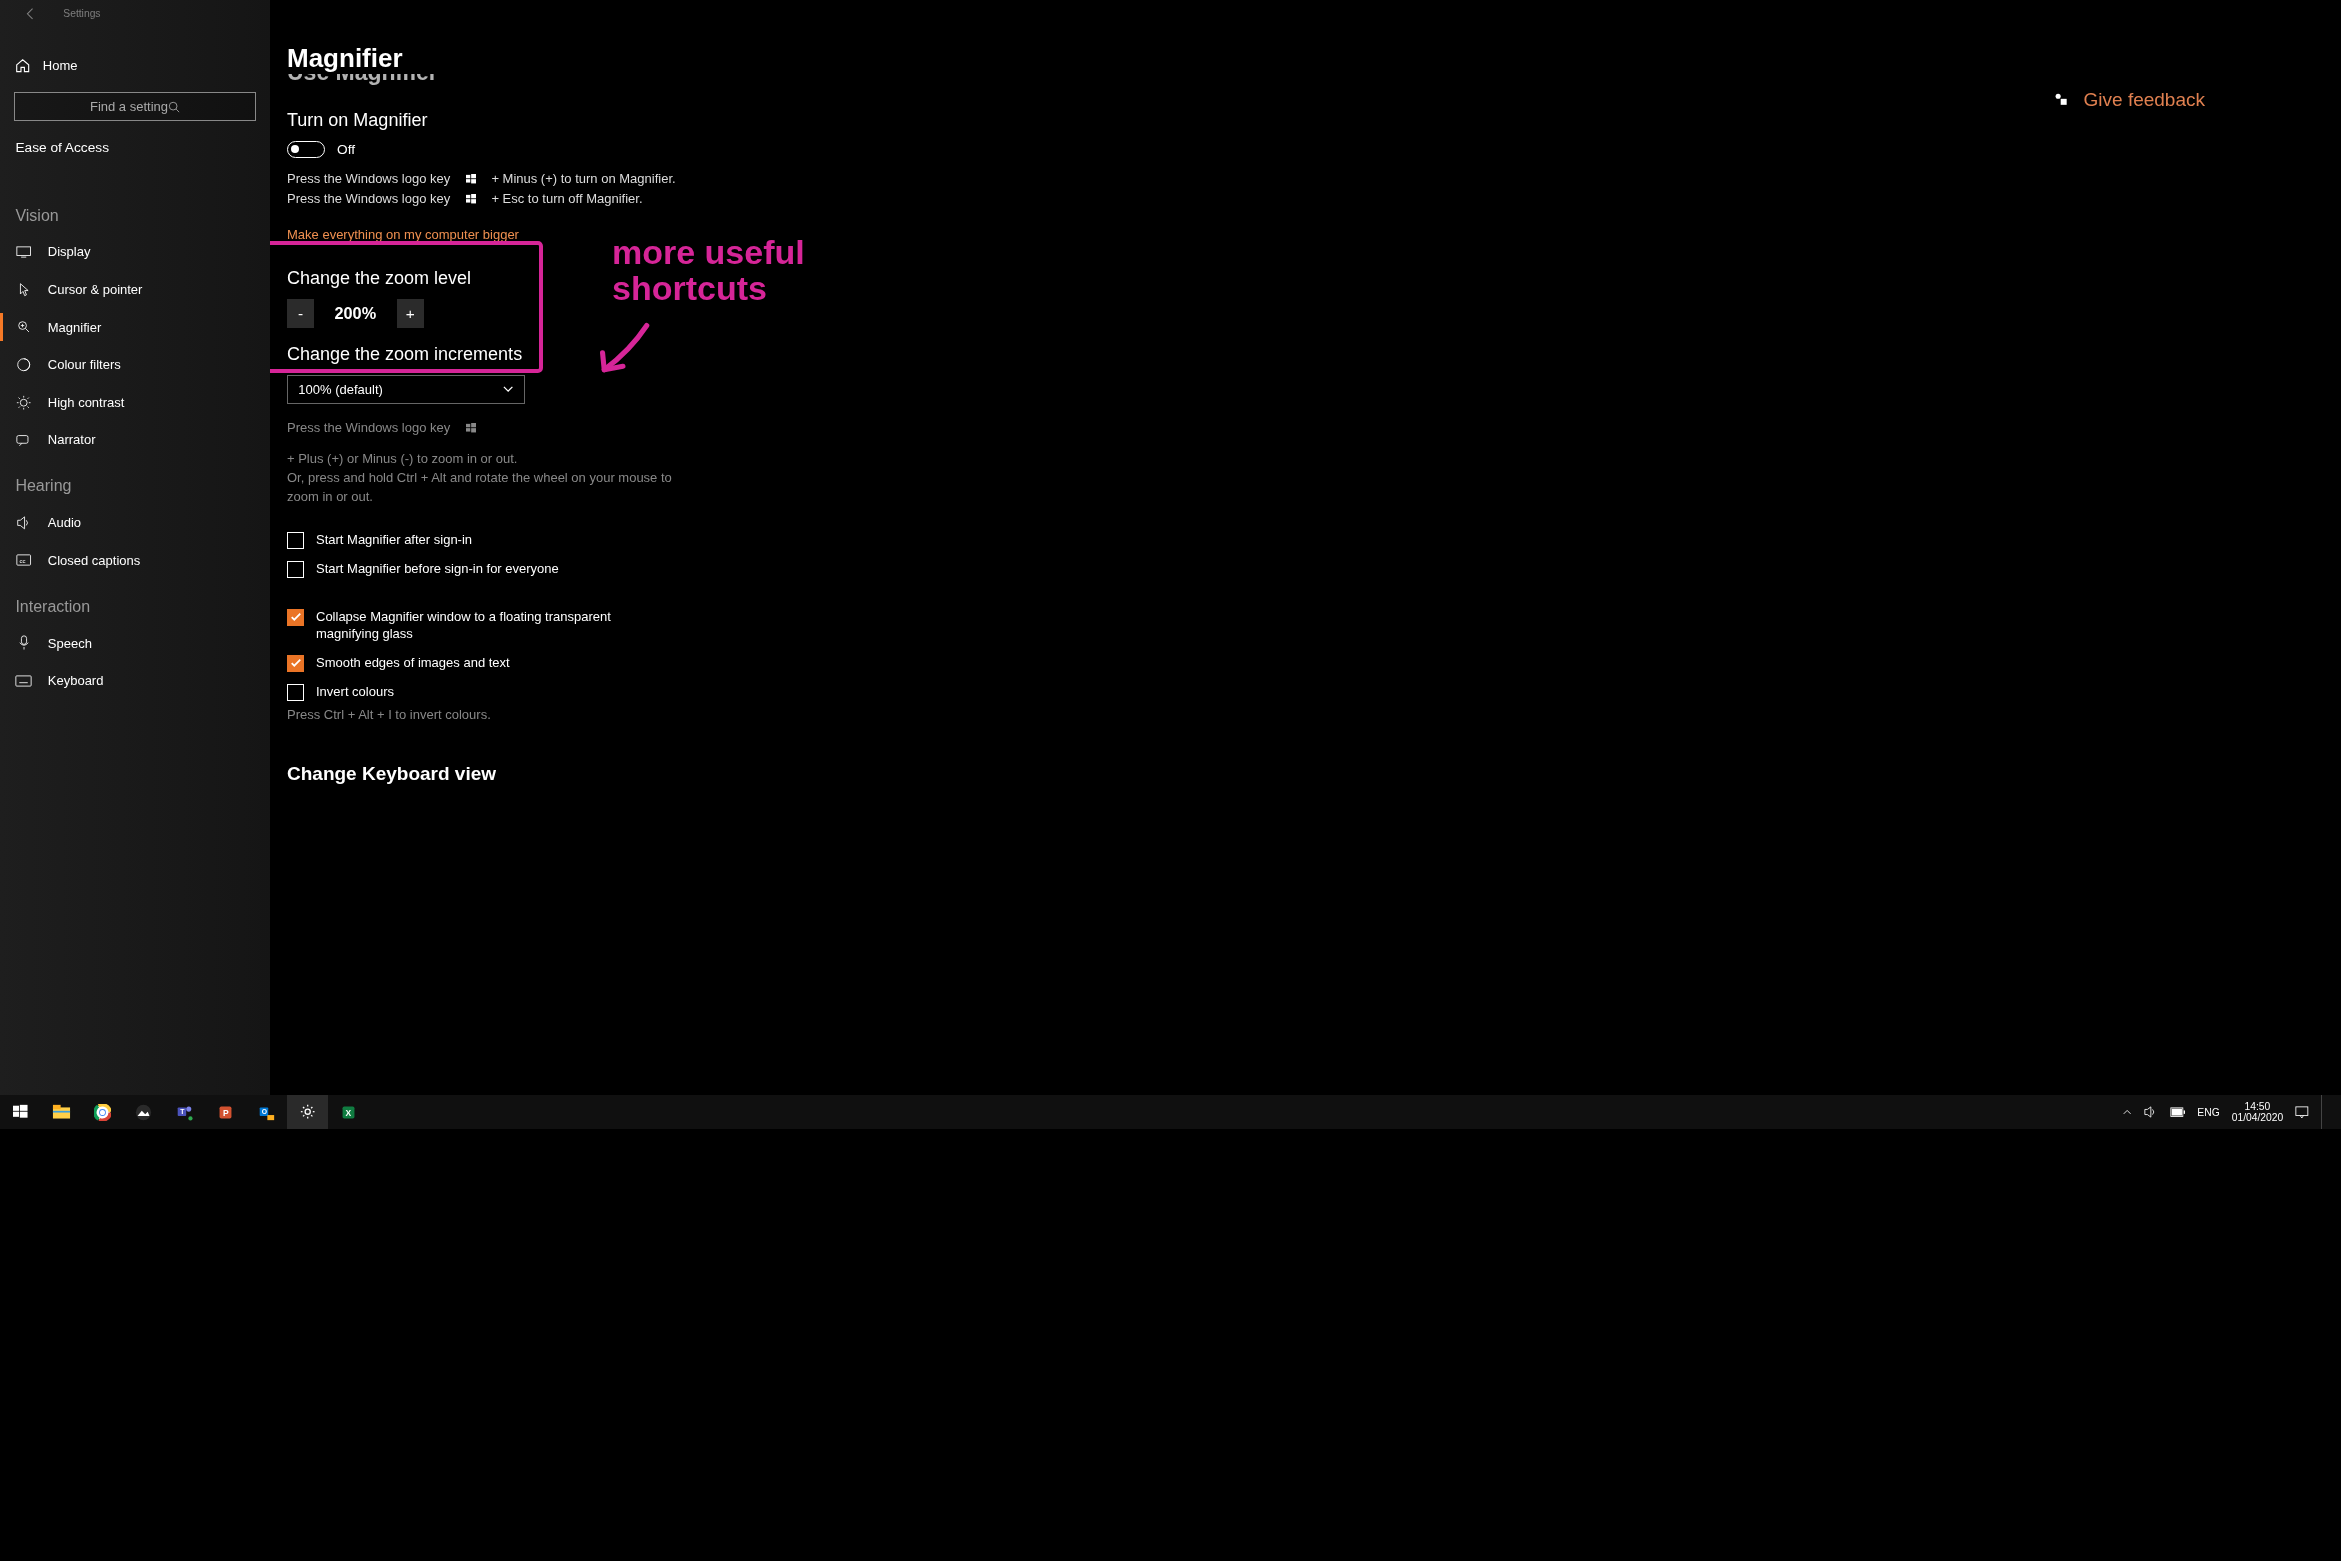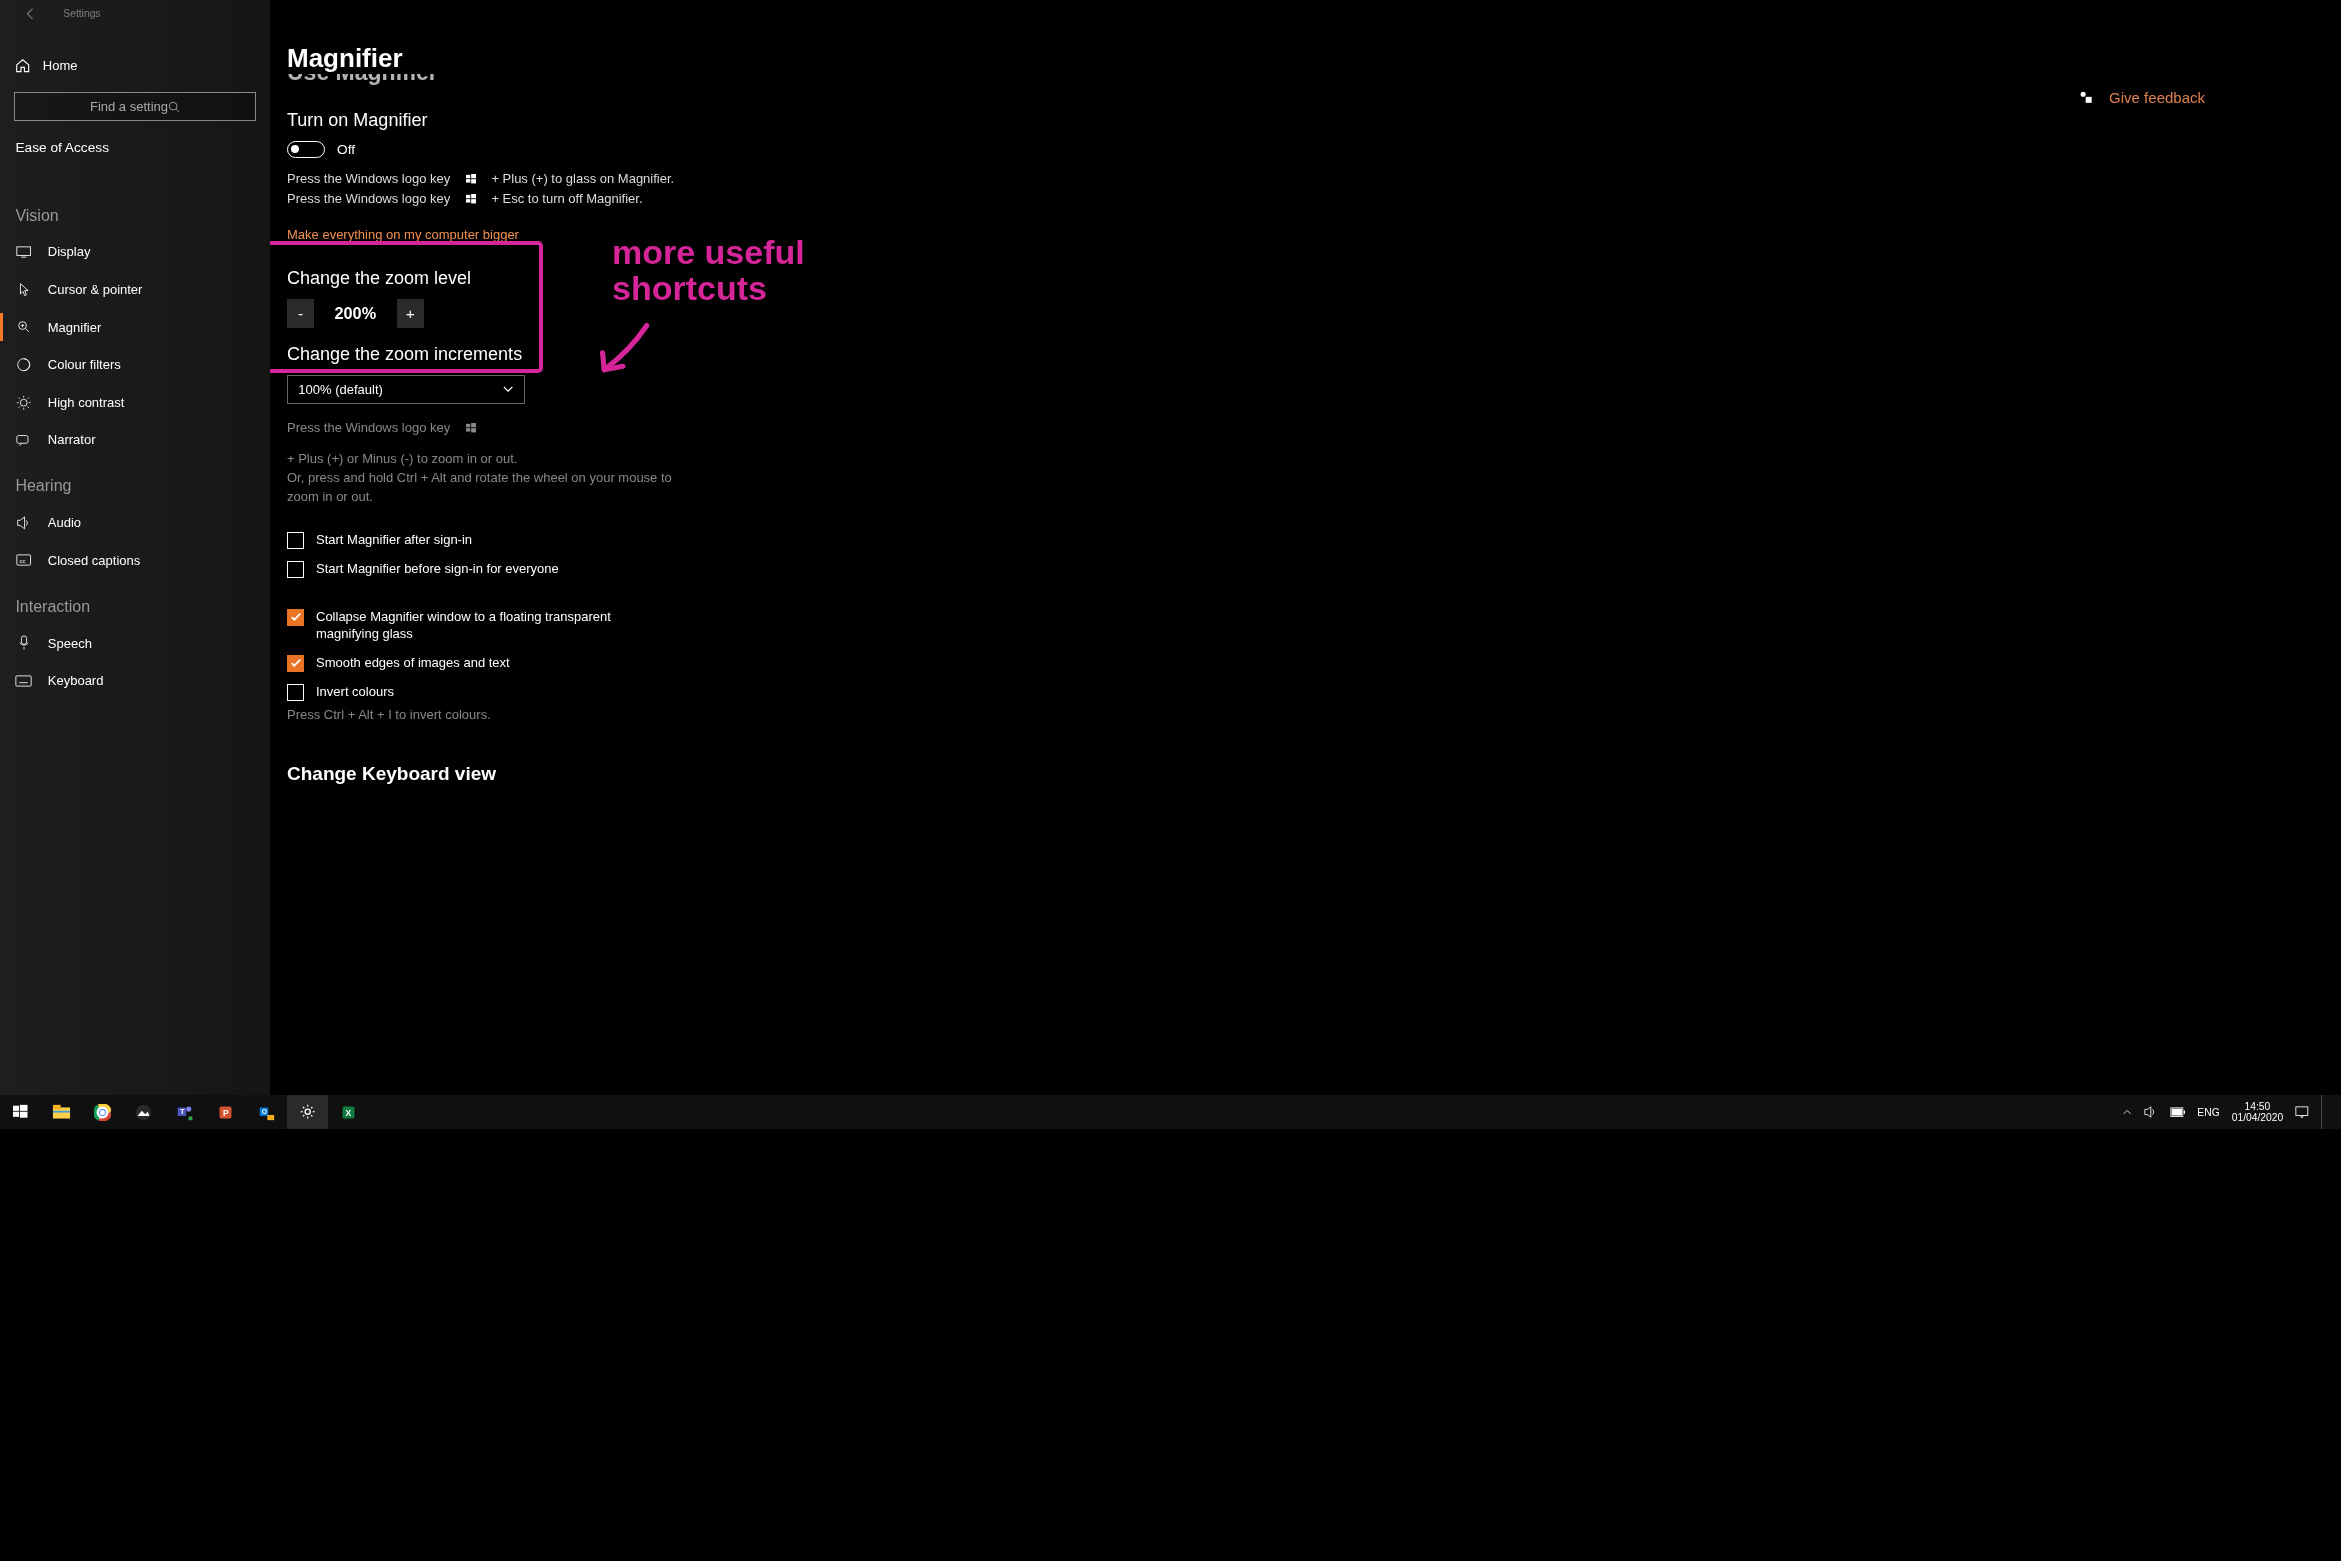--- a/index.html
+++ b/index.html
@@ -41,21 +41,21 @@
   .link { color: #f09050; font-size: 13px; display: inline-block; margin-top: 19px; }
   .zoom-row { display: flex; gap: 5.1px; margin-top: 8.6px; }
   .zoom-btn { width: 27px; height: 29px; background: #2b2b2b; display: flex; align-items: center; justify-content: center; font-size: 15.4px; }
   .zoom-val { height: 29px; padding: 0 15.4px; display: flex; align-items: center; font-size: 16.3px; font-weight: 600; }
   .dropdown { width: 238px; height: 29px; border: 0.9px solid #666; display: flex; align-items: center; justify-content: space-between; padding: 0 10.3px; font-size: 13px; margin-top: 8.6px; }
   .check-row { display: flex; align-items: flex-start; gap: 12px; margin-top: 12px; max-width: 377px; }
   .checkbox { width: 17px; height: 17px; border: 1.7px solid #fff; flex-shrink: 0; display: flex; align-items: center; justify-content: center; }
   .checkbox.checked { background: #ea7426; border-color: #ea7426; }
   .check-label { font-size: 13px; line-height: 1.3; }
   .section-heading { font-size: 19px; font-weight: 600; margin-top: 39px; }
-  .feedback { position: absolute; top: 89px; right: 137px; display: flex; align-items: center; gap: 15.4px; color: #e08050; font-size: 15px; }
+  .feedback { position: absolute; top: 89px; right: 137px; display: flex; align-items: center; gap: 15.4px; color: #e08050; font-size: 19px; }
 
   
   .anno { position: absolute; pointer-events: none; }
   .anno-box { border: 4.3px solid #d62598; border-radius: 5.1px; }
   .handwriting { color: #d62598; font-family: "Segoe Script", cursive; font-size: 34px; line-height: 1.05; font-weight: 600; }
 
   
   .taskbar { position: absolute; bottom: 0; left: 0; right: 0; height: 34px; background: #101010; display: flex; align-items: center; }
   .task-icon { width: 41px; height: 34px; display: flex; align-items: center; justify-content: center; position: relative; }
   .task-icon.active { background: #2a2a2a; }
@@ -250,21 +250,21 @@
       <div class="hint">
         <span>Press the Windows logo key </span>
         <span class="winkey">
             <svg width="10.3" height="10.3" viewBox="0 0 12 12">
               <rect x="0" y="1" width="5" height="4" fill="#fff"></rect>
               <rect x="6" y="0" width="6" height="5" fill="#fff"></rect>
               <rect x="0" y="6" width="5" height="4" fill="#fff"></rect>
               <rect x="6" y="6" width="6" height="5" fill="#fff"></rect>
             </svg>
           </span>
-        <span> + Plus (+) to glass on Magnifier.</span>
+        <span> + Minus (+) to turn on Magnifier.</span>
       </div>
       <div class="hint" style="margin-top:1.7px;">
         <span>Press the Windows logo key </span>
         <span class="winkey">
             <svg width="10.3" height="10.3" viewBox="0 0 12 12">
               <rect x="0" y="1" width="5" height="4" fill="#fff"></rect>
               <rect x="6" y="0" width="6" height="5" fill="#fff"></rect>
               <rect x="0" y="6" width="5" height="4" fill="#fff"></rect>
               <rect x="6" y="6" width="6" height="5" fill="#fff"></rect>
             </svg>

